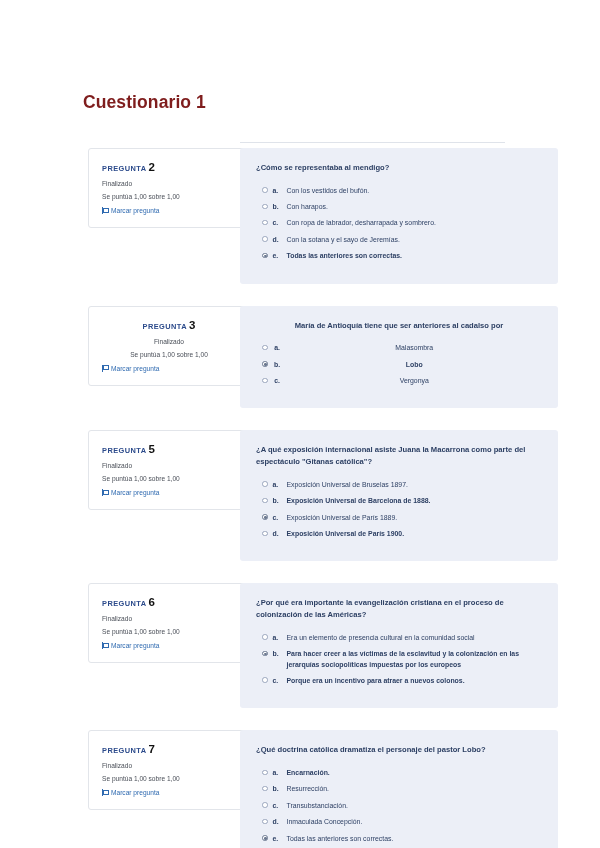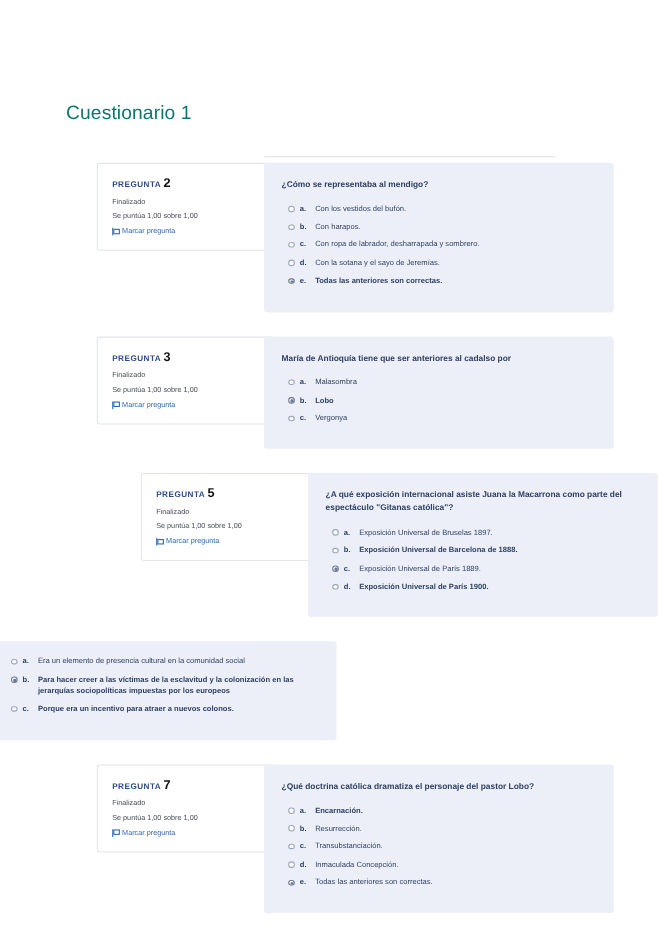--- a/index.html
+++ b/index.html
@@ -10,24 +10,24 @@
     font-family: "Liberation Sans", sans-serif;
     overflow: hidden;
   }
   .page {
     position: relative;
     width: 600px; height: 848px;
     background: #ffffff;
   }
   .page-title {
     position: absolute;
-    left: 60px; top: 92px;
+    left: 83px; top: 92px;
     font-size: 17.5px;
-    font-weight: normal;
-    color: #0f766e;
+    font-weight: bold;
+    color: #7f1d1d;
     letter-spacing: 0.1px;
   }
   .divider {
     position: absolute;
     left: 240px; top: 142px;
     width: 265px; height: 1px;
     background: #dfe3ea;
   }
   .layout {
     position: absolute;
@@ -208,56 +208,56 @@
               </div>
               <div class="ans bold">
                 <span class="radio checked"></span>
                 <span class="ans-letter">e.</span>
                 <span class="ans-text">Todas las anteriores son correctas.</span>
               </div>
             </div>
           </div>
         </div>
       </div>
+      <div class="row" style="margin-bottom: 22px; text-align: center;">
+        <div class="nav-col">
+          <div class="qcard">
+            <div class="qcard-head"><span>PREGUNTA</span><span class="qnum">3</span></div>
+            <div class="qcard-state">Finalizado</div>
+            <div class="qcard-grade">Se puntúa 1,00 sobre 1,00</div>
+            <div class="qcard-flag">
+              <span class="flag-glyph"></span>
+              <span>Marcar pregunta</span>
+            </div>
+          </div>
+        </div>
+        <div class="q-col">
+          <div class="qblock">
+            <div class="qtext">María de Antioquía tiene que ser anteriores al cadalso por</div>
+            <div class="answers">
+              <div class="ans">
+                <span class="radio"></span>
+                <span class="ans-letter">a.</span>
+                <span class="ans-text">Malasombra</span>
+              </div>
+              <div class="ans bold">
+                <span class="radio checked"></span>
+                <span class="ans-letter">b.</span>
+                <span class="ans-text">Lobo</span>
+              </div>
+              <div class="ans">
+                <span class="radio"></span>
+                <span class="ans-letter">c.</span>
+                <span class="ans-text">Vergonya</span>
+              </div>
+            </div>
+          </div>
+        </div>
+      </div>
       <div class="row" style="margin-bottom: 22px;">
-        <div class="nav-col">
-          <div class="qcard">
-            <div class="qcard-head"><span>PREGUNTA</span><span class="qnum">3</span></div>
-            <div class="qcard-state">Finalizado</div>
-            <div class="qcard-grade">Se puntúa 1,00 sobre 1,00</div>
-            <div class="qcard-flag">
-              <span class="flag-glyph"></span>
-              <span>Marcar pregunta</span>
-            </div>
-          </div>
-        </div>
-        <div class="q-col">
-          <div class="qblock">
-            <div class="qtext">María de Antioquía tiene que ser anteriores al cadalso por</div>
-            <div class="answers">
-              <div class="ans">
-                <span class="radio"></span>
-                <span class="ans-letter">a.</span>
-                <span class="ans-text">Malasombra</span>
-              </div>
-              <div class="ans bold">
-                <span class="radio checked"></span>
-                <span class="ans-letter">b.</span>
-                <span class="ans-text">Lobo</span>
-              </div>
-              <div class="ans">
-                <span class="radio"></span>
-                <span class="ans-letter">c.</span>
-                <span class="ans-text">Vergonya</span>
-              </div>
-            </div>
-          </div>
-        </div>
-      </div>
-      <div class="row" style="margin-bottom: 22px; padding-left: 40px;">
         <div class="nav-col">
           <div class="qcard">
             <div class="qcard-head"><span>PREGUNTA</span><span class="qnum">5</span></div>
             <div class="qcard-state">Finalizado</div>
             <div class="qcard-grade">Se puntúa 1,00 sobre 1,00</div>
             <div class="qcard-flag">
               <span class="flag-glyph"></span>
               <span>Marcar pregunta</span>
             </div>
           </div>
@@ -284,22 +284,34 @@
               <div class="ans bold">
                 <span class="radio"></span>
                 <span class="ans-letter">d.</span>
                 <span class="ans-text">Exposición Universal de París 1900.</span>
               </div>
             </div>
           </div>
         </div>
       </div>
       <div class="row" style="margin-bottom: 22px;">
-        <div class="q-col">
-          <div class="qblock">
+        <div class="nav-col">
+          <div class="qcard">
+            <div class="qcard-head"><span>PREGUNTA</span><span class="qnum">6</span></div>
+            <div class="qcard-state">Finalizado</div>
+            <div class="qcard-grade">Se puntúa 1,00 sobre 1,00</div>
+            <div class="qcard-flag">
+              <span class="flag-glyph"></span>
+              <span>Marcar pregunta</span>
+            </div>
+          </div>
+        </div>
+        <div class="q-col">
+          <div class="qblock">
+            <div class="qtext">¿Por qué era importante la evangelización cristiana en el proceso de colonización de las Américas?</div>
             <div class="answers">
               <div class="ans">
                 <span class="radio"></span>
                 <span class="ans-letter">a.</span>
                 <span class="ans-text">Era un elemento de presencia cultural en la comunidad social</span>
               </div>
               <div class="ans bold">
                 <span class="radio checked"></span>
                 <span class="ans-letter">b.</span>
                 <span class="ans-text">Para hacer creer a las víctimas de la esclavitud y la colonización en las jerarquías sociopolíticas impuestas por los europeos</span>

